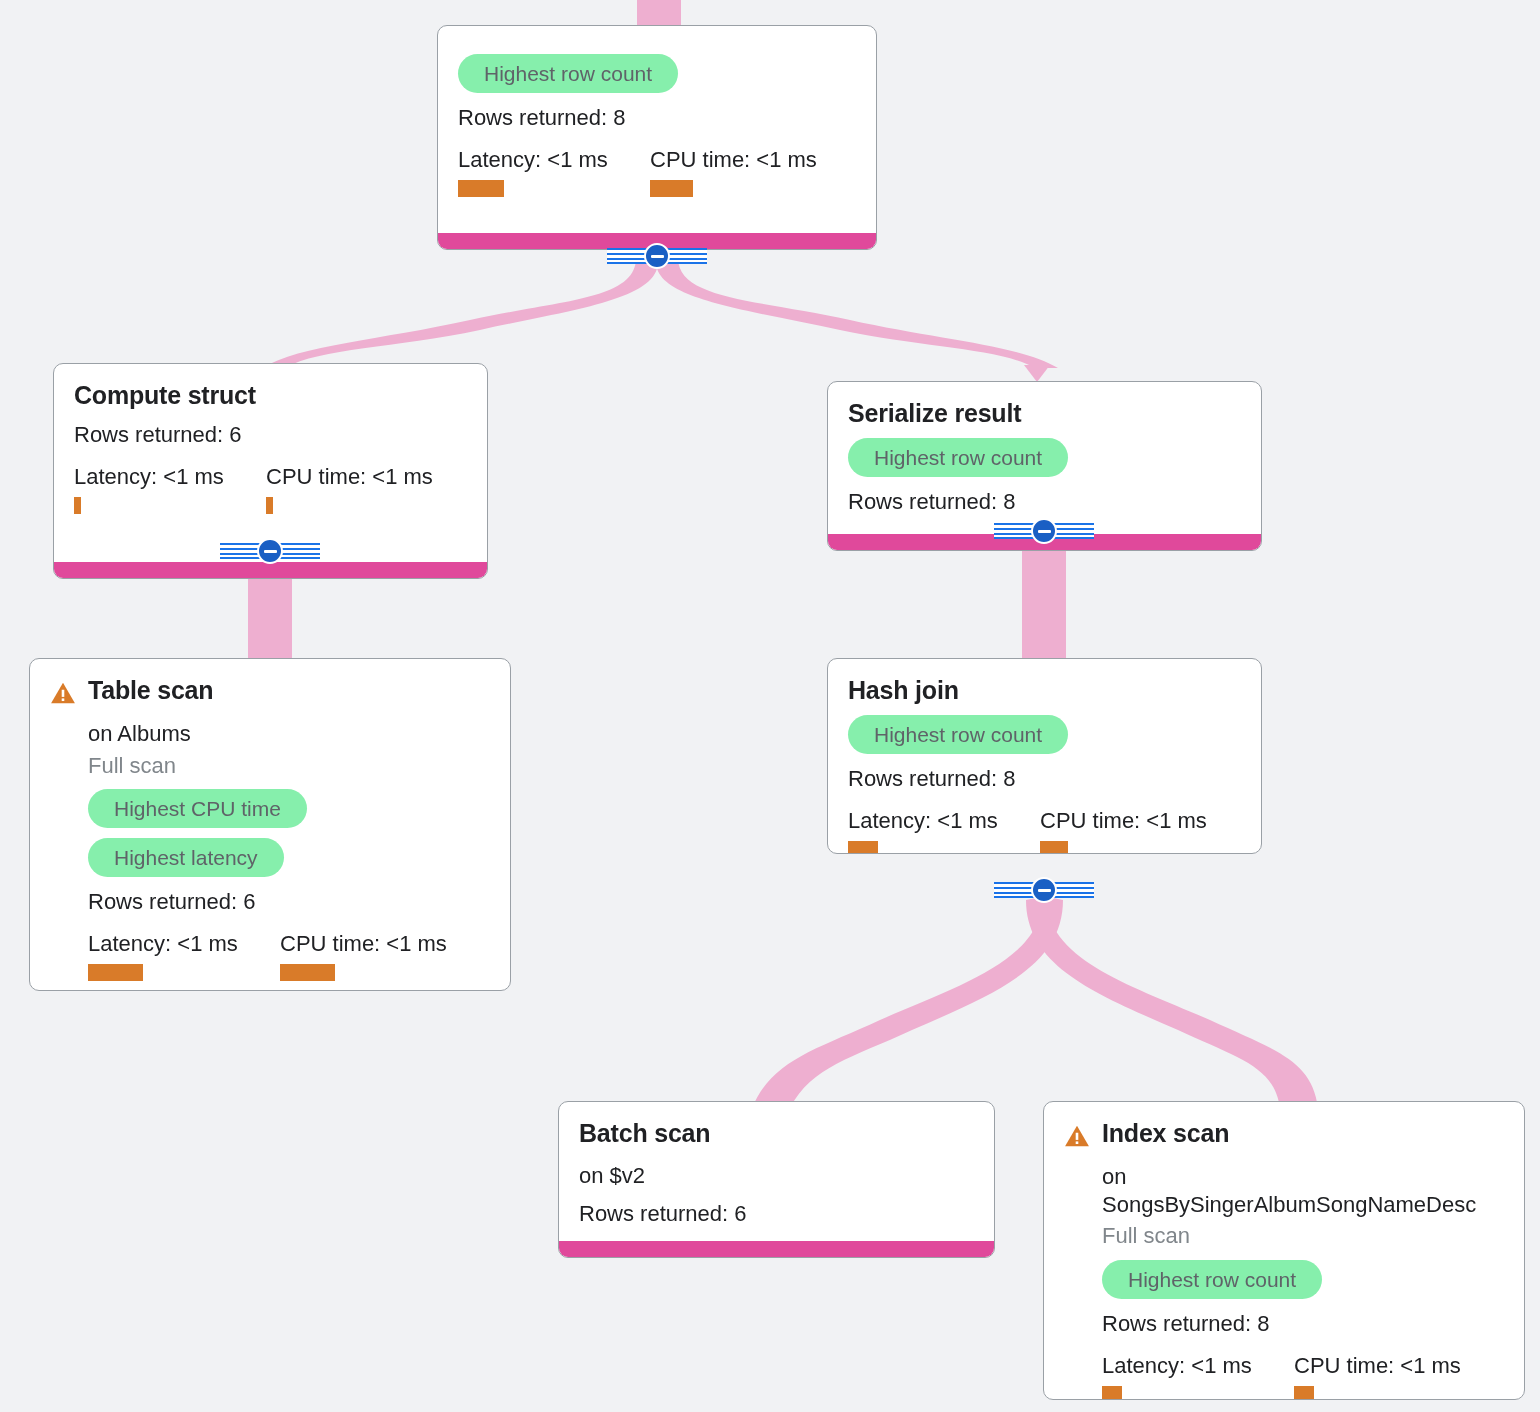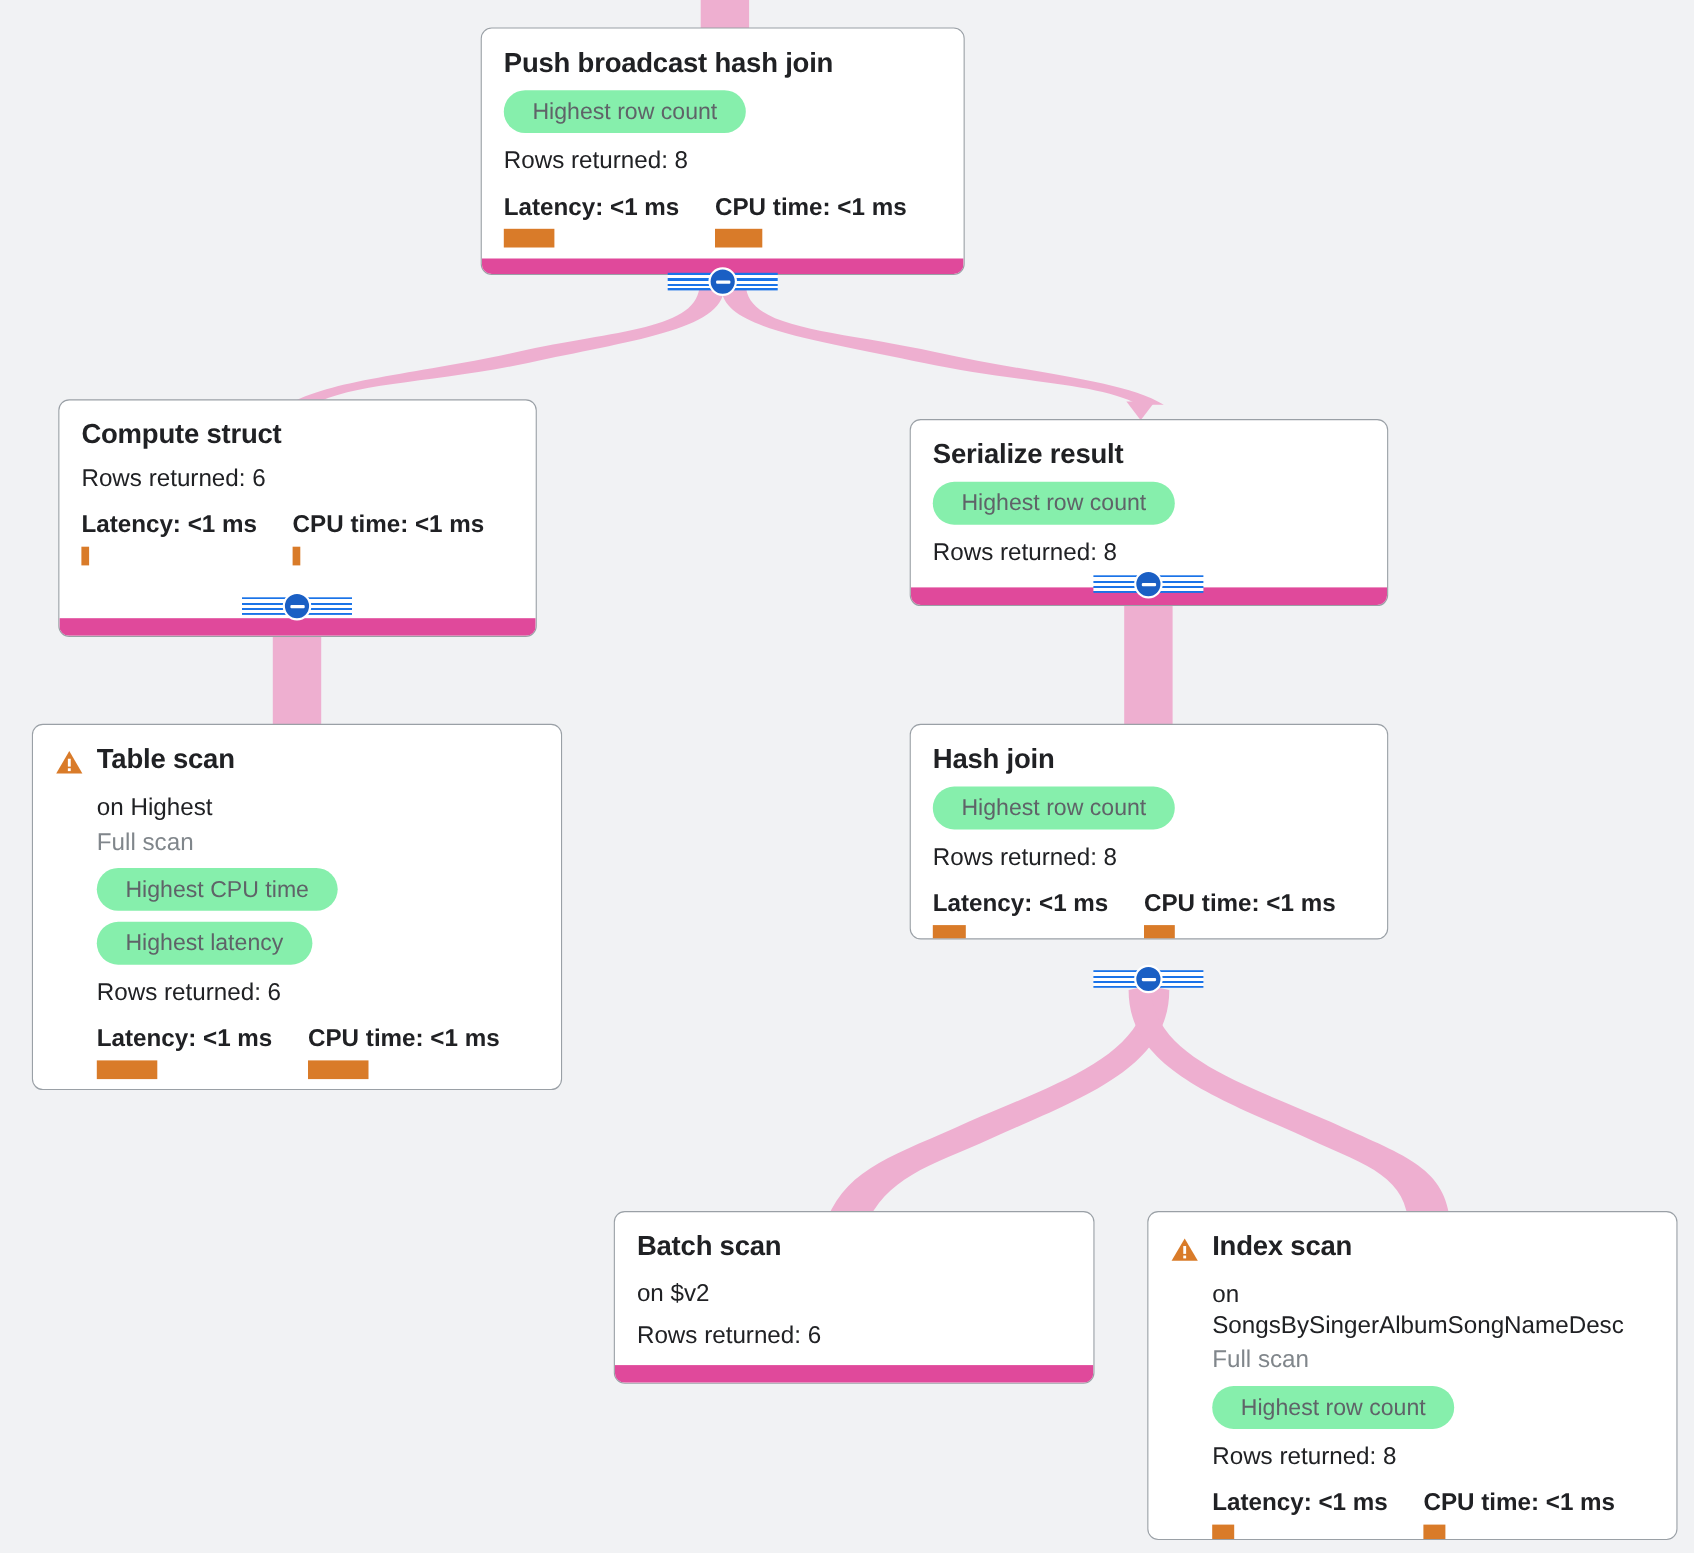--- a/index.html
+++ b/index.html
@@ -94,21 +94,20 @@
     margin-top: 16px;
   }
   .metric {
     display: flex;
     flex-direction: column;
   }
   .metric-label {
     font-size: 22px;
     color: #202124;
     white-space: nowrap;
-    font-weight: bold;
   }
   .metric-bar {
     height: 17px;
     background: #d97b29;
     margin-top: 7px;
   }
   .node-footer {
     height: 16px;
     background: #e0499b;
     flex: 0 0 auto;
@@ -222,23 +221,20 @@
                C 1274 1066, 1238 1058, 1178 1030
                C 1095 994, 1026 966, 1026 900
                Z"></path>
       <polygon points="1282,1100 1314,1100 1298,1118"></polygon>
     </g>
   </svg>
 
   <div id="nodes-root">
       <div class="node" style="left: 437px; top: 25px; width: 440px; height: 225px;">
         <div class="node-body">
-          <div class="title-row">
-            <div class="node-title">Push broadcast hash join</div>
-          </div>
           <div class="indent">
             <div><span class="badge">Highest row count</span></div>
             <div class="rows-line">Rows returned: 8</div>
             <div class="metrics">
               <div class="metric" style="width: 192px;">
                 <div class="metric-label">Latency: &lt;1 ms</div>
                 <div class="metric-bar" style="width: 46px;"></div>
               </div>
               <div class="metric" style="width: 200px;">
                 <div class="metric-label">CPU time: &lt;1 ms</div>
@@ -307,21 +303,21 @@
         <div class="node-body">
           <div class="title-row">
             <svg viewBox="0 0 24 24" class="warn-icon">
               <path d="M12 2.6 L23 21.4 L1 21.4 Z" fill="#d97b29"></path>
               <rect x="10.8" y="9" width="2.4" height="6.6" fill="#ffffff"></rect>
               <rect x="10.8" y="17" width="2.4" height="2.4" fill="#ffffff"></rect>
             </svg>
             <div class="node-title">Table scan</div>
           </div>
           <div class="indent shifted">
-            <div class="subline">on Highest</div>
+            <div class="subline">on Albums</div>
             <div class="subline muted">Full scan</div>
             <div><span class="badge">Highest CPU time</span></div>
             <div><span class="badge">Highest latency</span></div>
             <div class="rows-line">Rows returned: 6</div>
             <div class="metrics">
               <div class="metric" style="width: 192px;">
                 <div class="metric-label">Latency: &lt;1 ms</div>
                 <div class="metric-bar" style="width: 55px;"></div>
               </div>
               <div class="metric" style="width: 200px;">

